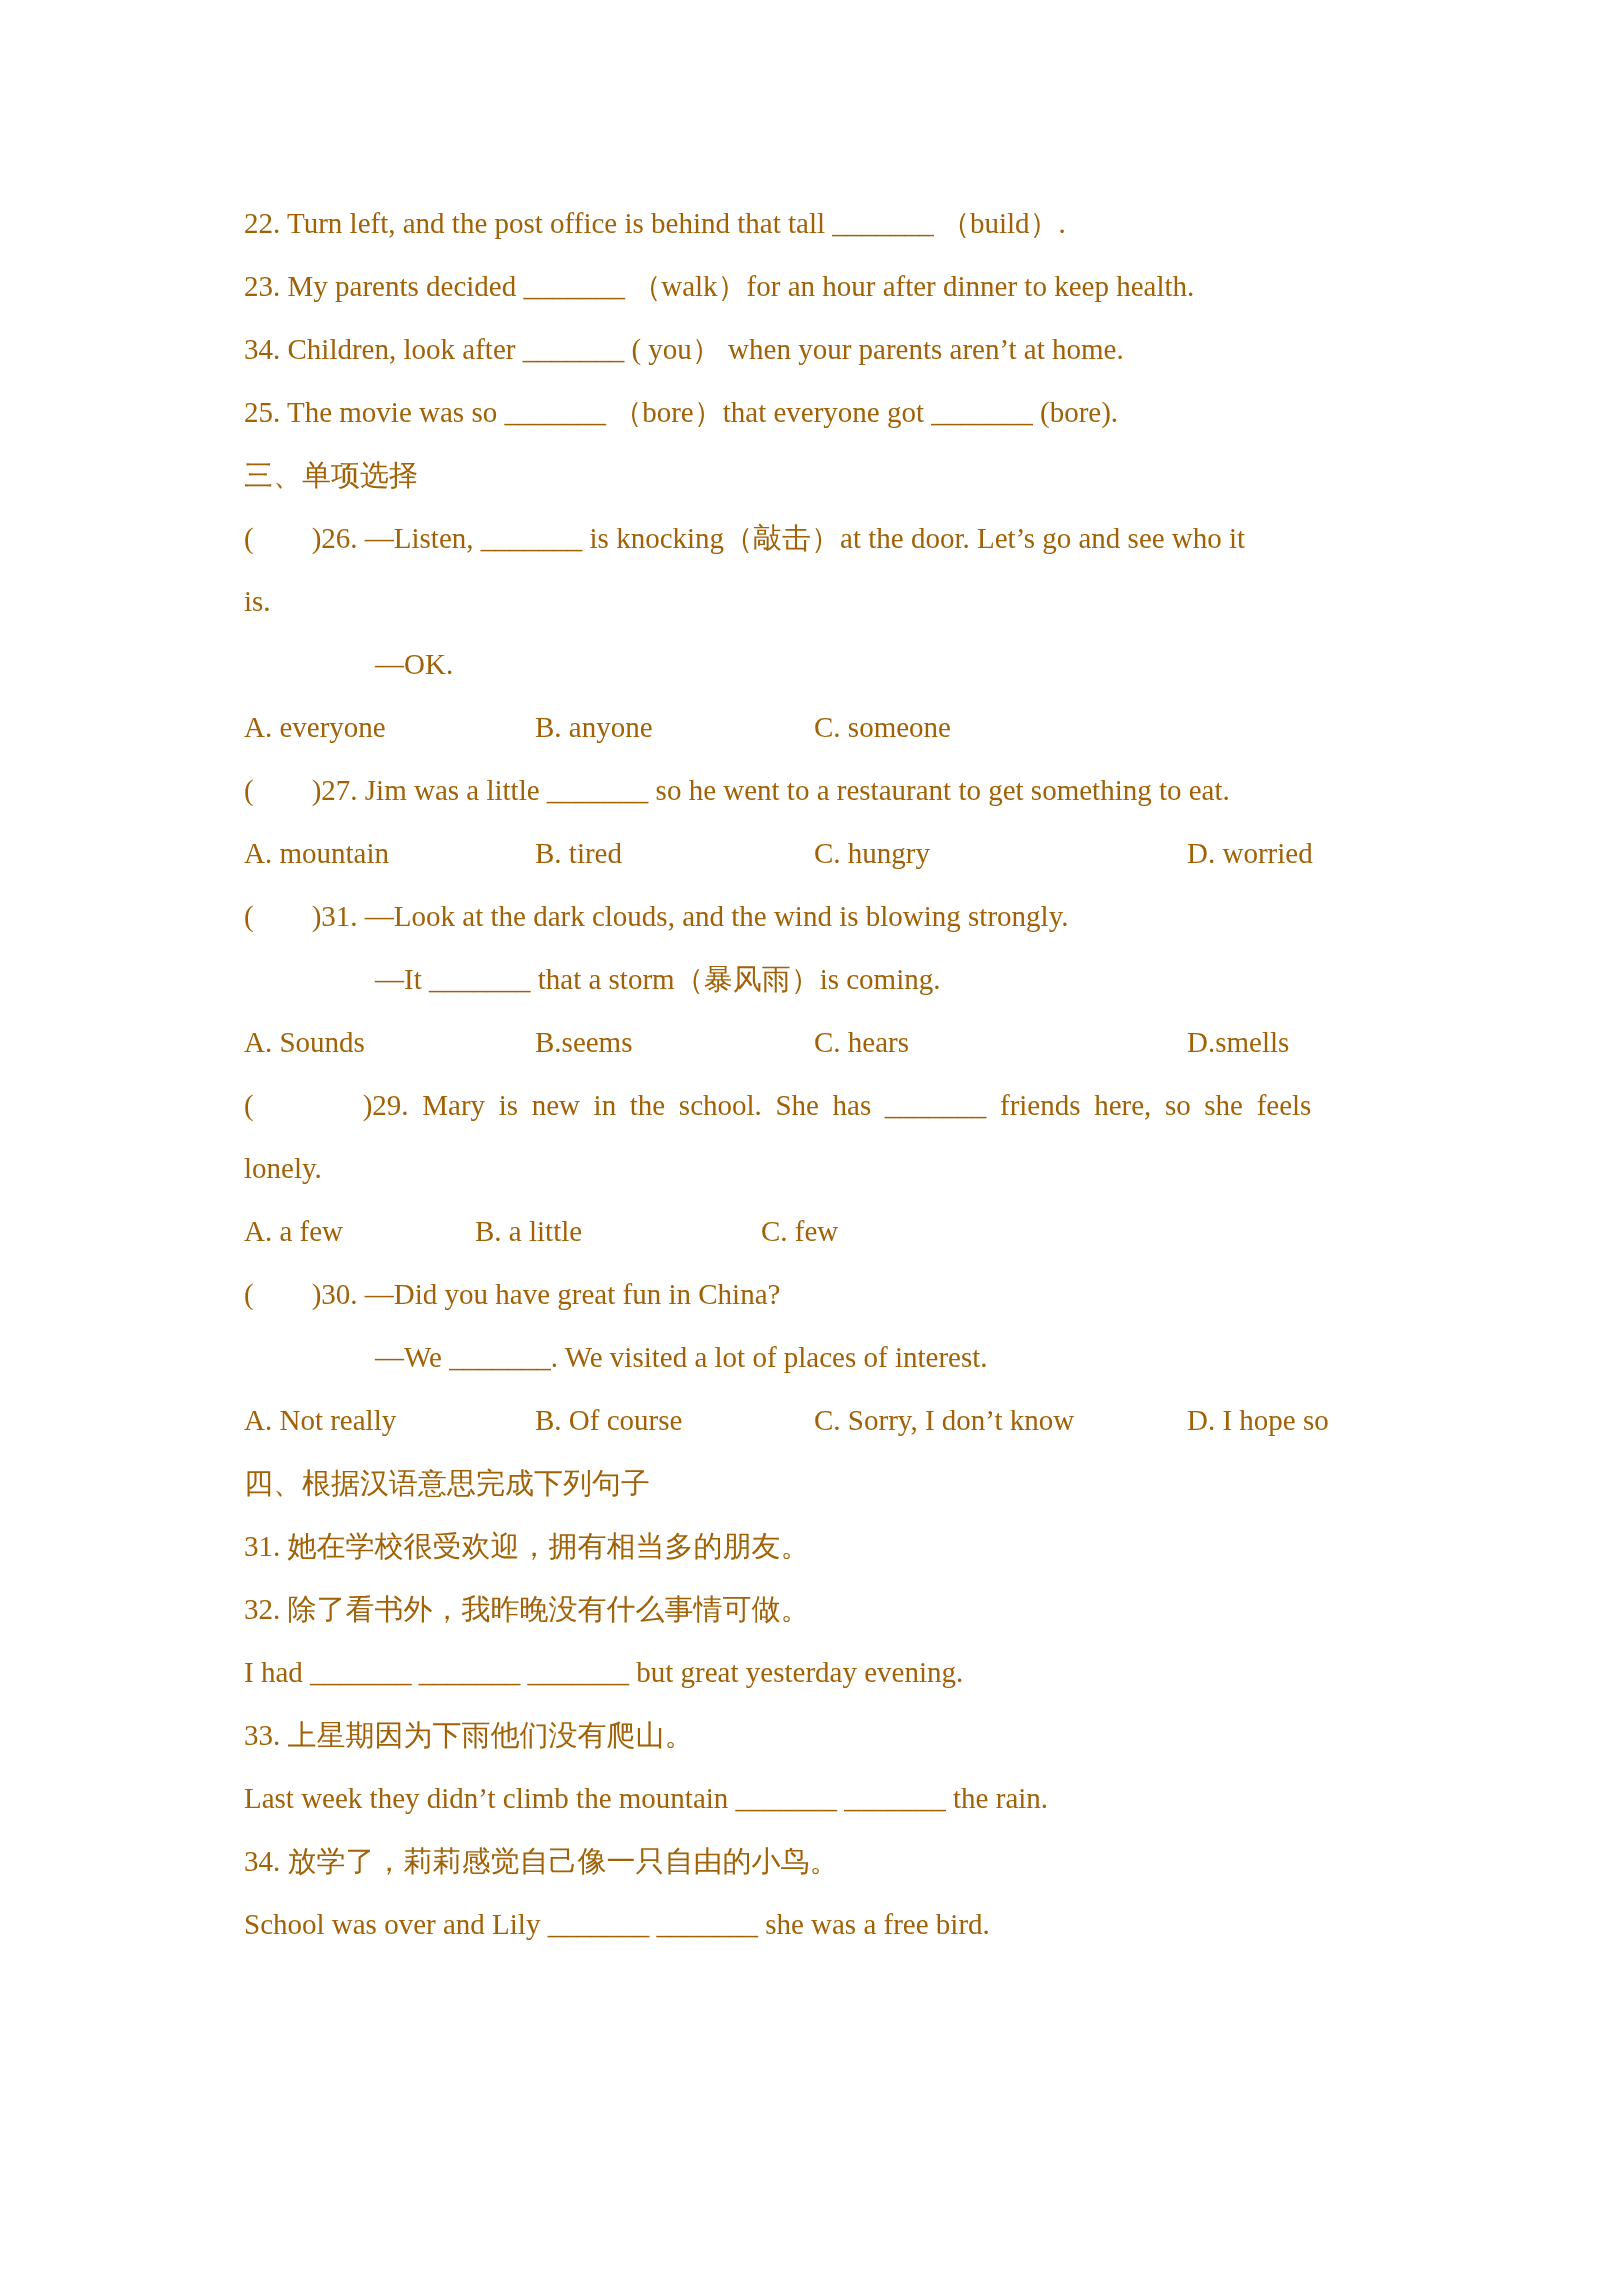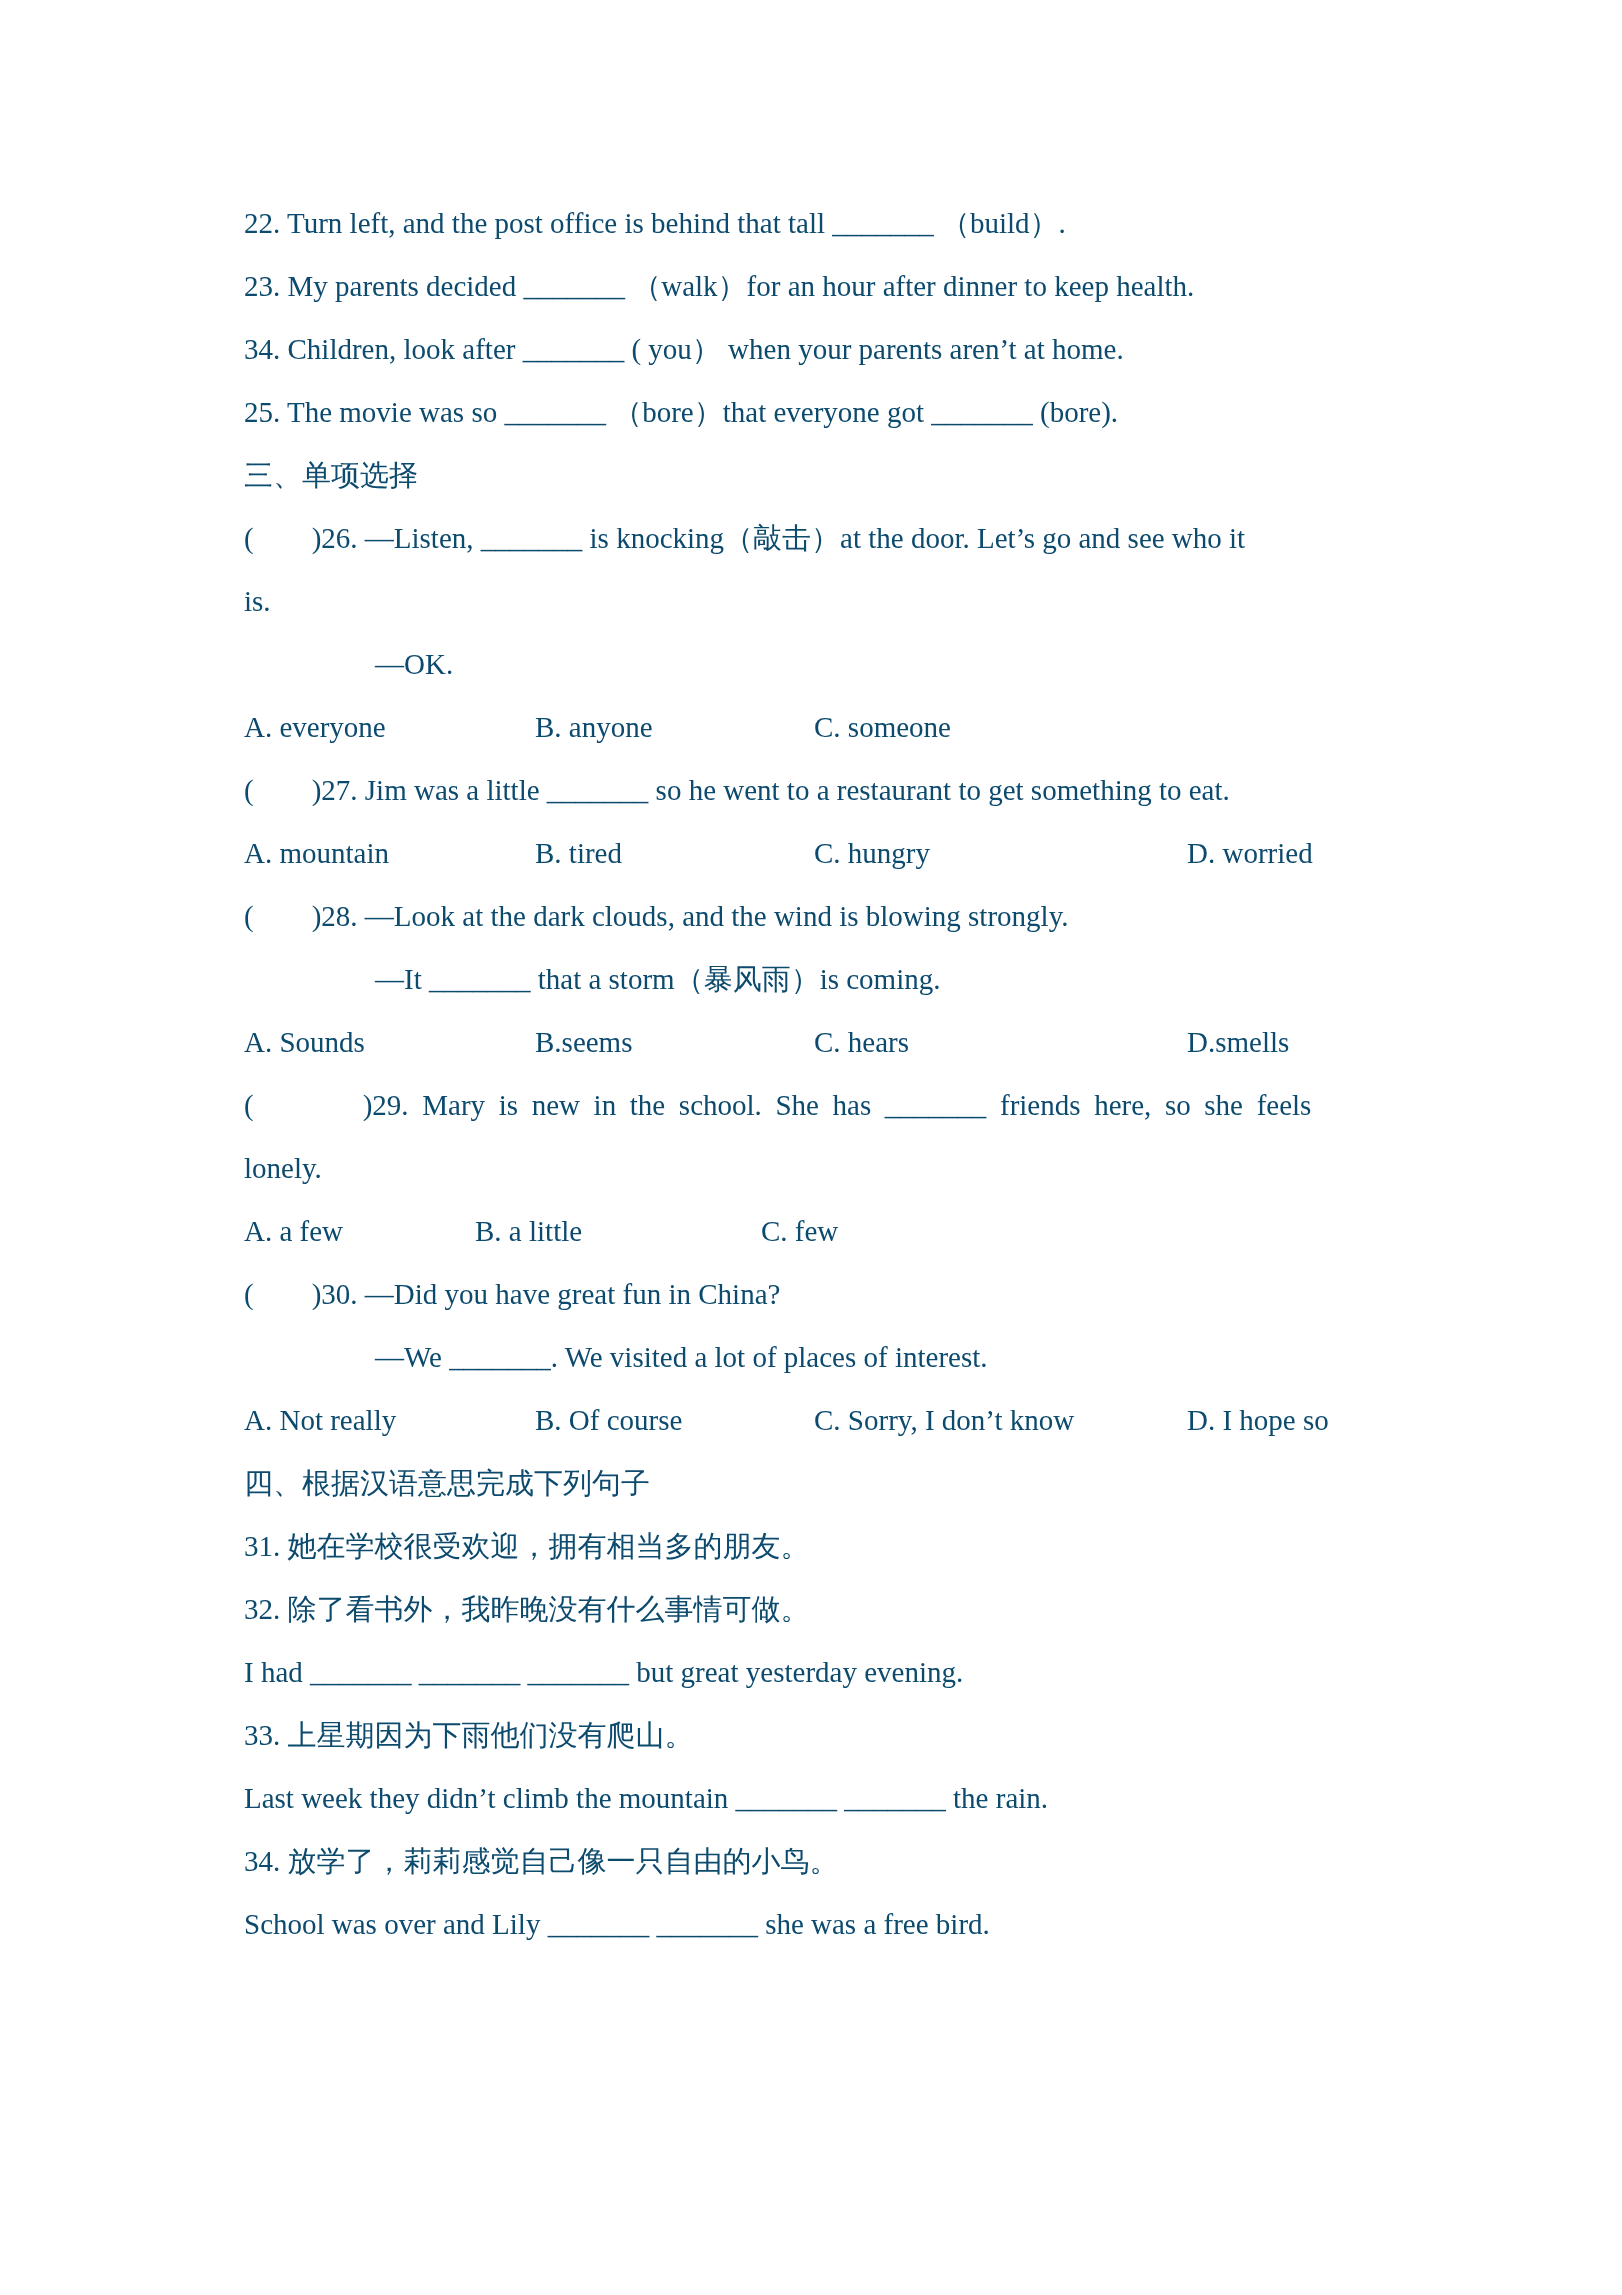--- a/index.html
+++ b/index.html
@@ -5,21 +5,21 @@
   html, body {
     margin: 0;
     padding: 0;
     background: #ffffff;
   }
   .page {
     position: relative;
     width: 1623px;
     height: 2295px;
     background: #ffffff;
-    color: #0c4a6e;
+    color: #a16207;
     font-family: "Liberation Serif", "DejaVu Serif", serif;
     overflow: hidden;
   }
   .content {
     padding: 192px 177px 0 244px;
     overflow: hidden;
   }
   .line {
     margin: 0;
     font-size: 29px;
@@ -66,21 +66,21 @@
     </div>
 
     <p class="line">(        )27. Jim was a little _______ so he went to a restaurant to get something to eat.</p>
     <div class="line options">
       <span class="opt">A. mountain</span>
       <span class="opt">B. tired</span>
       <span class="opt">C. hungry</span>
       <span class="opt">D. worried</span>
     </div>
 
-    <p class="line">(        )28. —Look at the dark clouds, and the wind is blowing strongly.</p>
+    <p class="line">(        )31. —Look at the dark clouds, and the wind is blowing strongly.</p>
     <p class="line indent">—It _______ that a storm（暴风雨）is coming.</p>
     <div class="line options">
       <span class="opt">A. Sounds</span>
       <span class="opt">B.seems</span>
       <span class="opt">C. hears</span>
       <span class="opt">D.smells</span>
     </div>
 
     <p class="line justify">(        )29. Mary is new in the school. She has _______ friends here, so she feels</p>
     <p class="line">lonely.</p>

